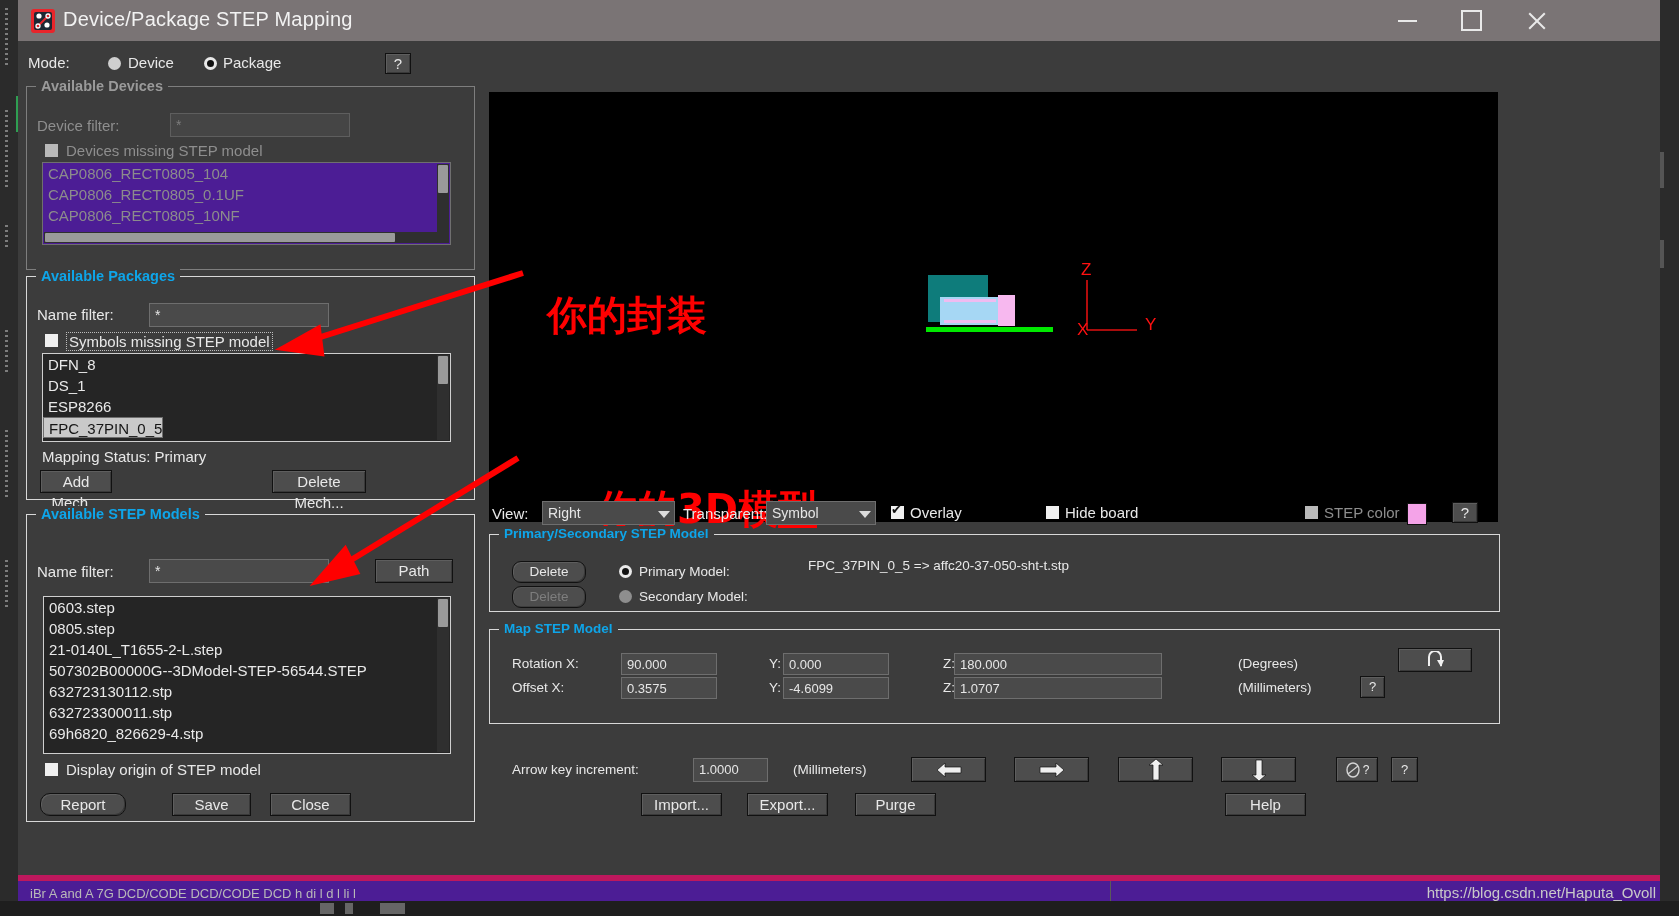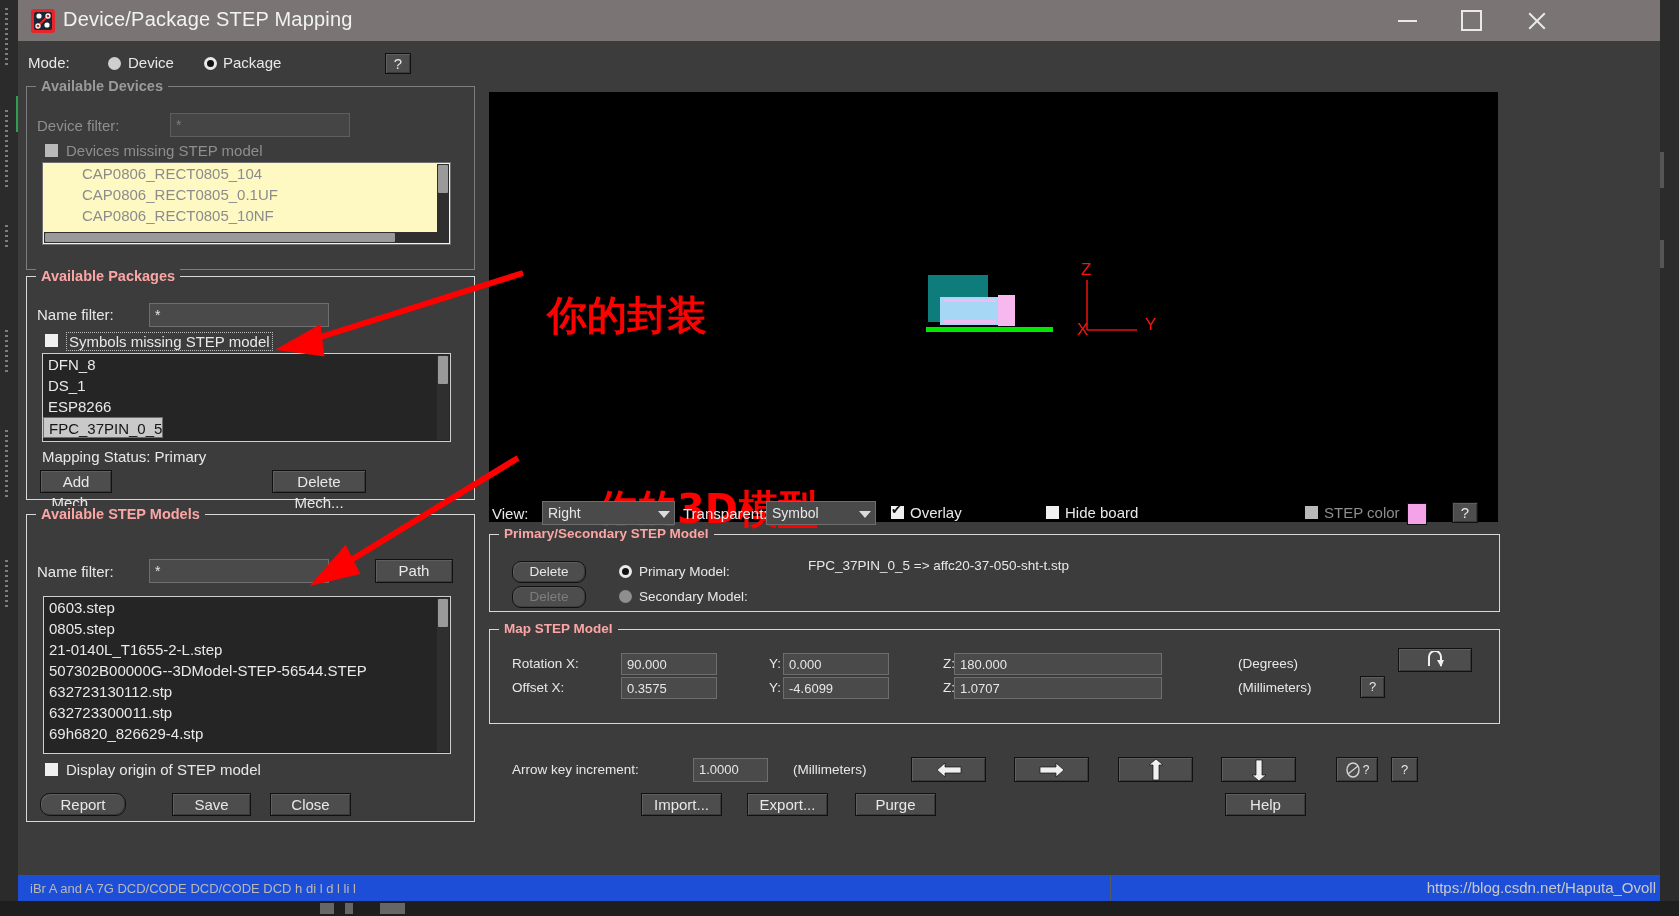--- a/index.html
+++ b/index.html
@@ -27,21 +27,21 @@
   .gl-close{position:relative;width:22px;height:22px;}
   .gl-close:before,.gl-close:after{content:"";position:absolute;left:0;top:10px;width:22px;height:2px;background:#e9e9e9;}
   .gl-close:before{transform:rotate(45deg);} .gl-close:after{transform:rotate(-45deg);}
 
   
   .dlg{position:absolute;left:18px;top:41px;width:1642px;height:834px;background:#3c3c3c;}
 
   
   .group{position:absolute;border:1px solid #d8d8d8;}
   .group > .glabel{position:absolute;top:-9px;left:9px;background:#3c3c3c;padding:0 5px;
-        font-size:14.5px;font-weight:bold;color:#fca5a5;white-space:nowrap;}
+        font-size:14.5px;font-weight:bold;color:#0ea5e9;white-space:nowrap;}
   .group.dim{border-color:#7e7e7e;}
   .group.dim > .glabel{color:#9a9a9a;}
   .group.tight > .glabel{font-size:13.5px;}
 
   .lbl{position:absolute;font-size:15px;color:#e8e8e8;white-space:nowrap;}
   .lbl.sm{font-size:13.5px;}
   .lbl.dim{color:#8e8e8e;}
 
   
   .tin{position:absolute;background:#4a4a4a;border:1px solid #6e6e6e;color:#e6e6e6;
@@ -64,21 +64,21 @@
   .radio.on{background:#e9e9e9;}
   .radio.on:after{content:"";position:absolute;left:3px;top:3px;width:7px;height:7px;
          border-radius:50%;background:#111;}
   .radio.dim{background:#8e8e8e;}
   .chk{position:absolute;width:13px;height:13px;background:#f0f0f0;}
   .chk.on:after{content:"✔";position:absolute;left:0px;top:-5px;font-size:13px;color:#111;line-height:18px;}
   .chk.dim{background:#b9b9b9;}
 
   
   .listbox{position:absolute;background:#252525;border:1px solid #cfcfcf;overflow:hidden;box-sizing:border-box;}
-  .listbox.dim{border-color:#6f6f6f;background:#fef9c3;padding-left:34px;}
+  .listbox.dim{border-color:#6f6f6f;background:#4c1d95;}
   .listbox .row{height:21px;line-height:21px;font-size:15px;color:#e9e9e9;
        padding-left:5px;white-space:nowrap;overflow:hidden;}
   .listbox.dim .row{color:#8c8c8c;}
   .listbox .row.sel{background:#c9c9c9;color:#161616;}
   .vscroll{position:absolute;right:1px;top:1px;width:12px;bottom:1px;background:#2f2f2f;}
   .vthumb{position:absolute;left:1px;top:1px;width:10px;height:28px;background:#9a9a9a;border-radius:1px;}
   .hscroll{position:absolute;left:1px;right:13px;bottom:1px;height:11px;background:#2f2f2f;}
   .hthumb{position:absolute;left:1px;top:1px;height:9px;width:350px;background:#9a9a9a;border-radius:1px;}
 
   
@@ -90,22 +90,22 @@
   
   .viewport{position:absolute;left:471px;top:51px;width:1009px;height:430px;background:#000;}
   .swatch{position:absolute;width:18px;height:20px;background:#f4a3e8;border:1px solid #111;}
 
   
   .anno{position:absolute;color:#ff0000;font-weight:bold;white-space:nowrap;
         font-family:"DejaVu Sans",sans-serif;}
   .arrowsvg{position:absolute;left:0;top:0;pointer-events:none;}
 
   
-  .statusbar{position:absolute;left:18px;top:875px;width:1642px;height:26px;background:#1d4ed8;
-             border-top:1px solid #be185d;}
+  .statusbar{position:absolute;left:18px;top:875px;width:1642px;height:26px;background:#4c1d95;
+             border-top:6px solid #be185d;}
   .status-text{position:absolute;left:12px;top:5px;font-size:13px;color:#b9b9b9;}
   .watermark{position:absolute;right:4px;top:3px;font-size:15px;color:#c9c9c9;}
   .bottomstrip{position:absolute;left:0;top:901px;width:1679px;height:15px;background:#1e1e1e;}
   .bs-blk{position:absolute;top:903px;height:11px;background:#666;}
 
   .iconbtn{position:absolute;background:#4d4d4d;border:1px solid #111;box-sizing:border-box;
            box-shadow:inset 1px 1px 0 #5e5e5e, inset -1px -1px 0 #393939;
            display:flex;align-items:center;justify-content:center;}
   .divline{position:absolute;background:#5a5a5a;}
 </style>

